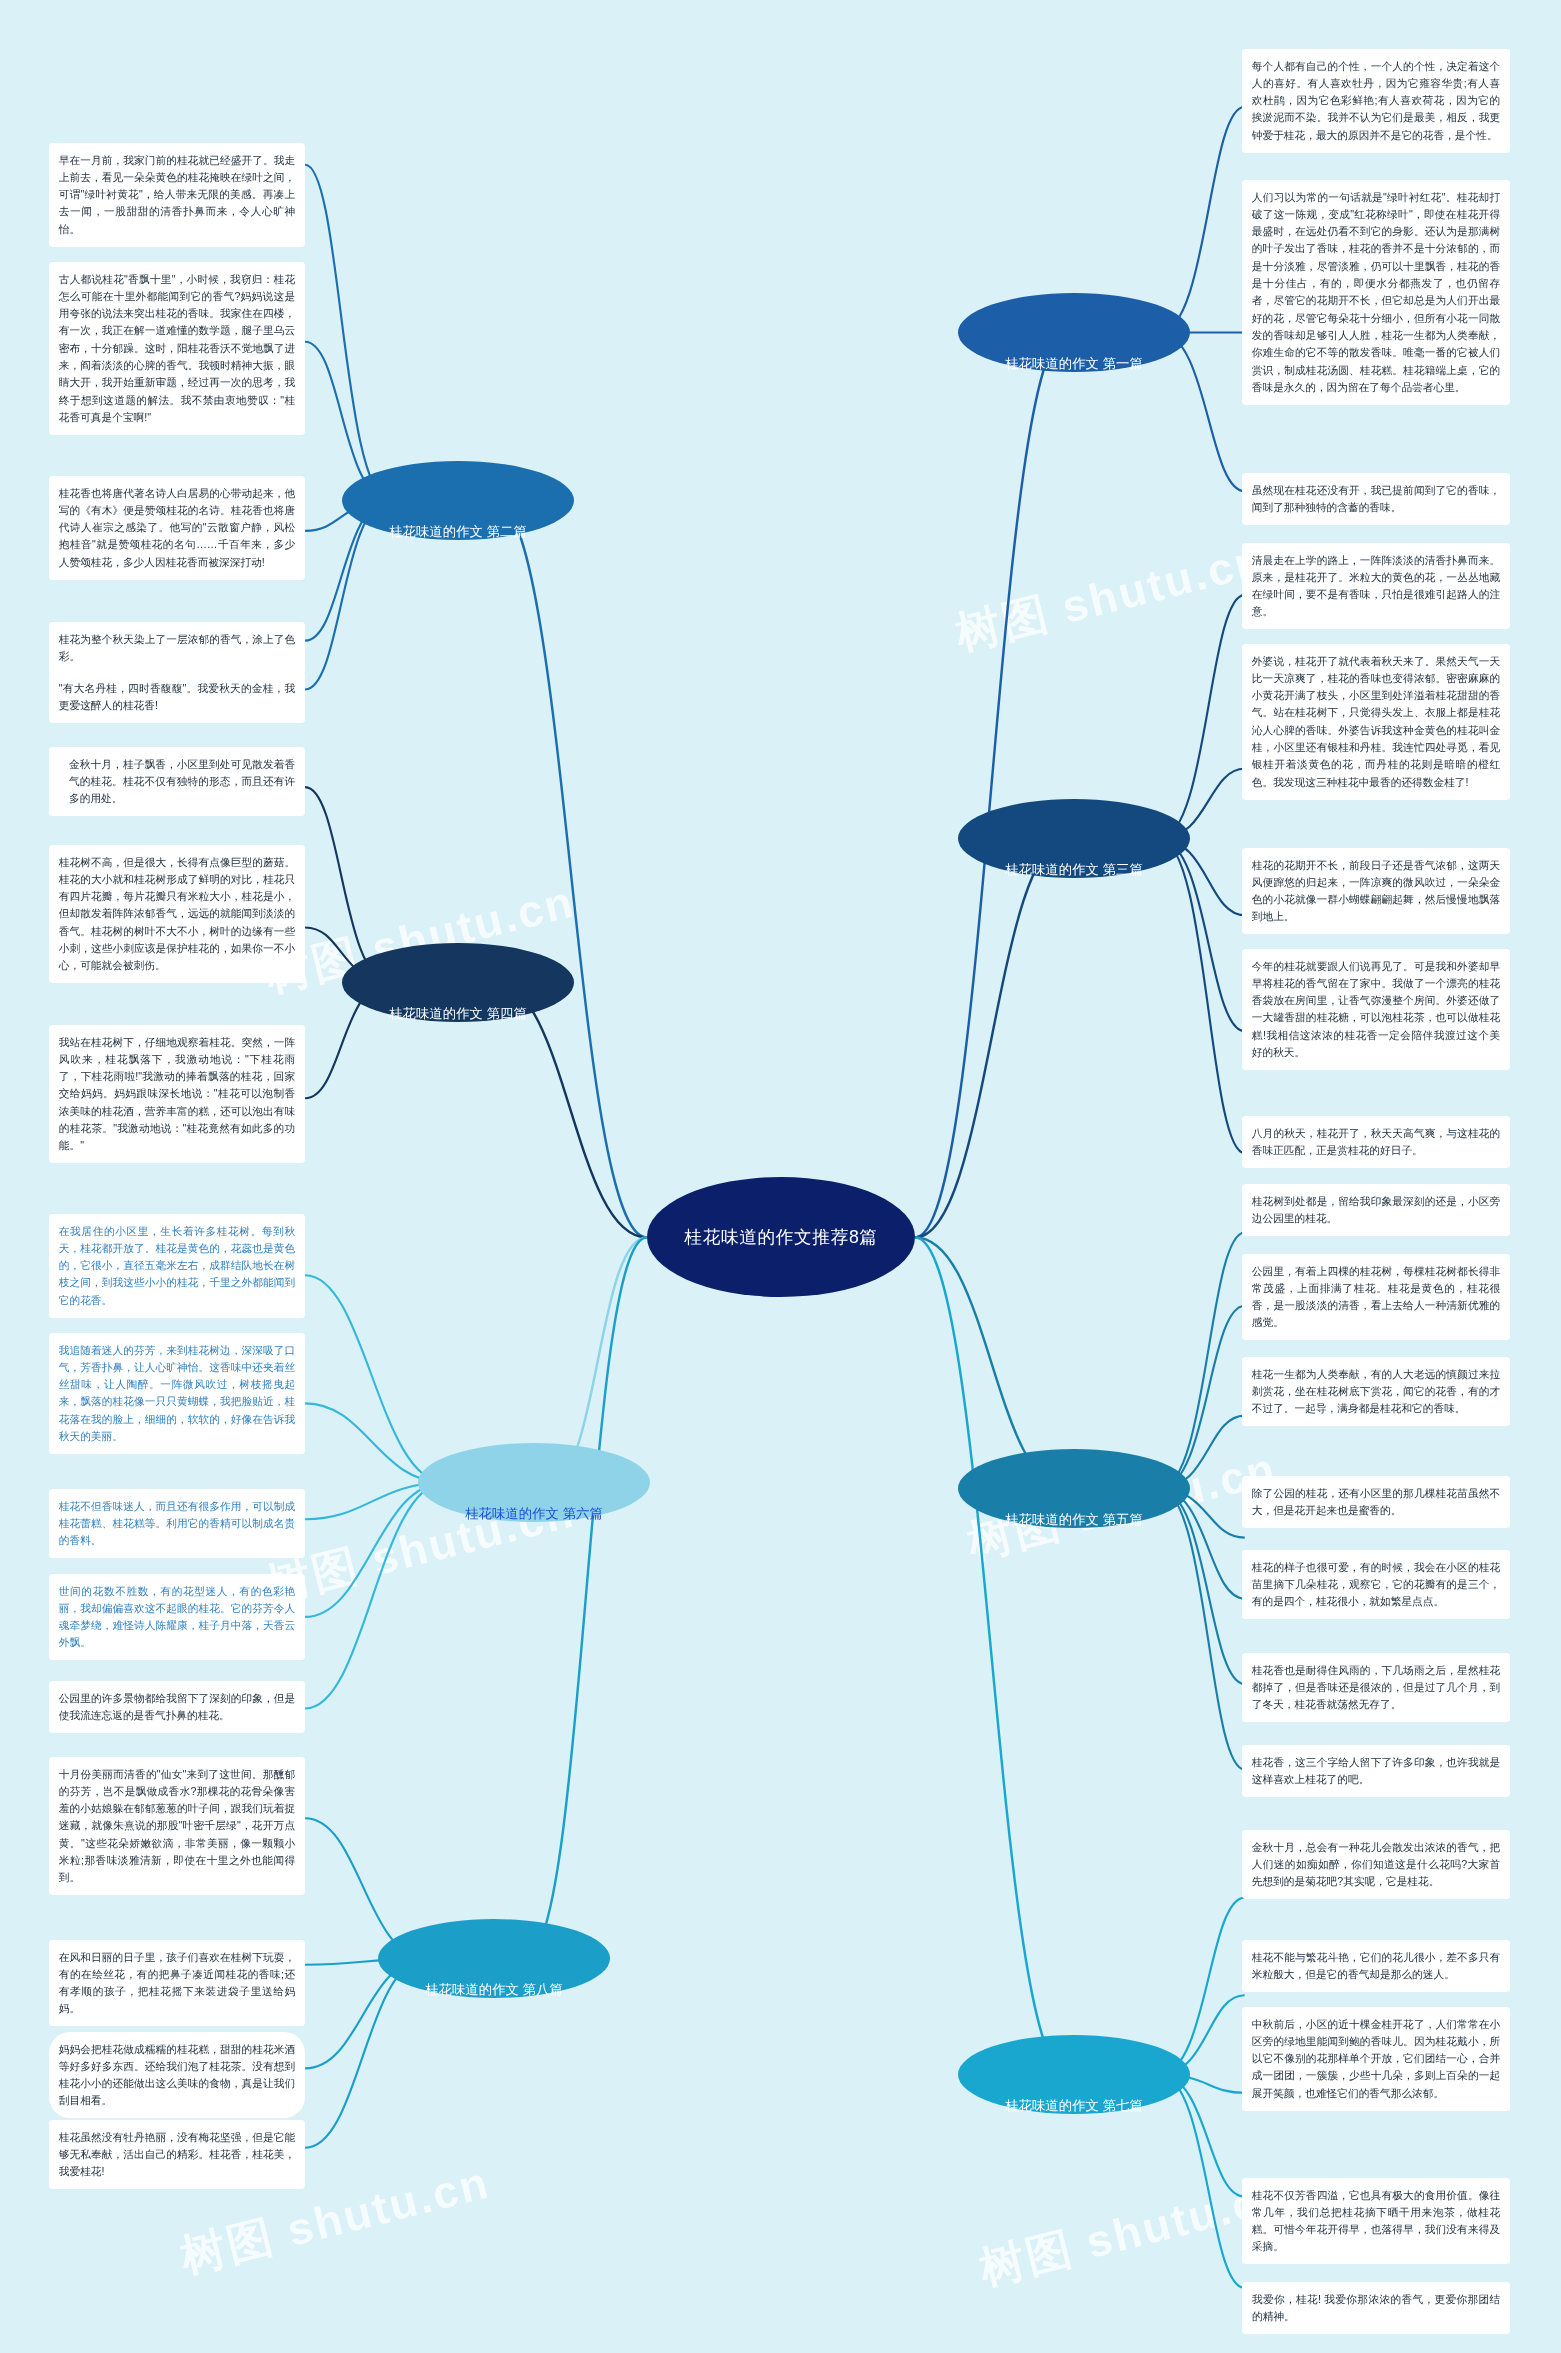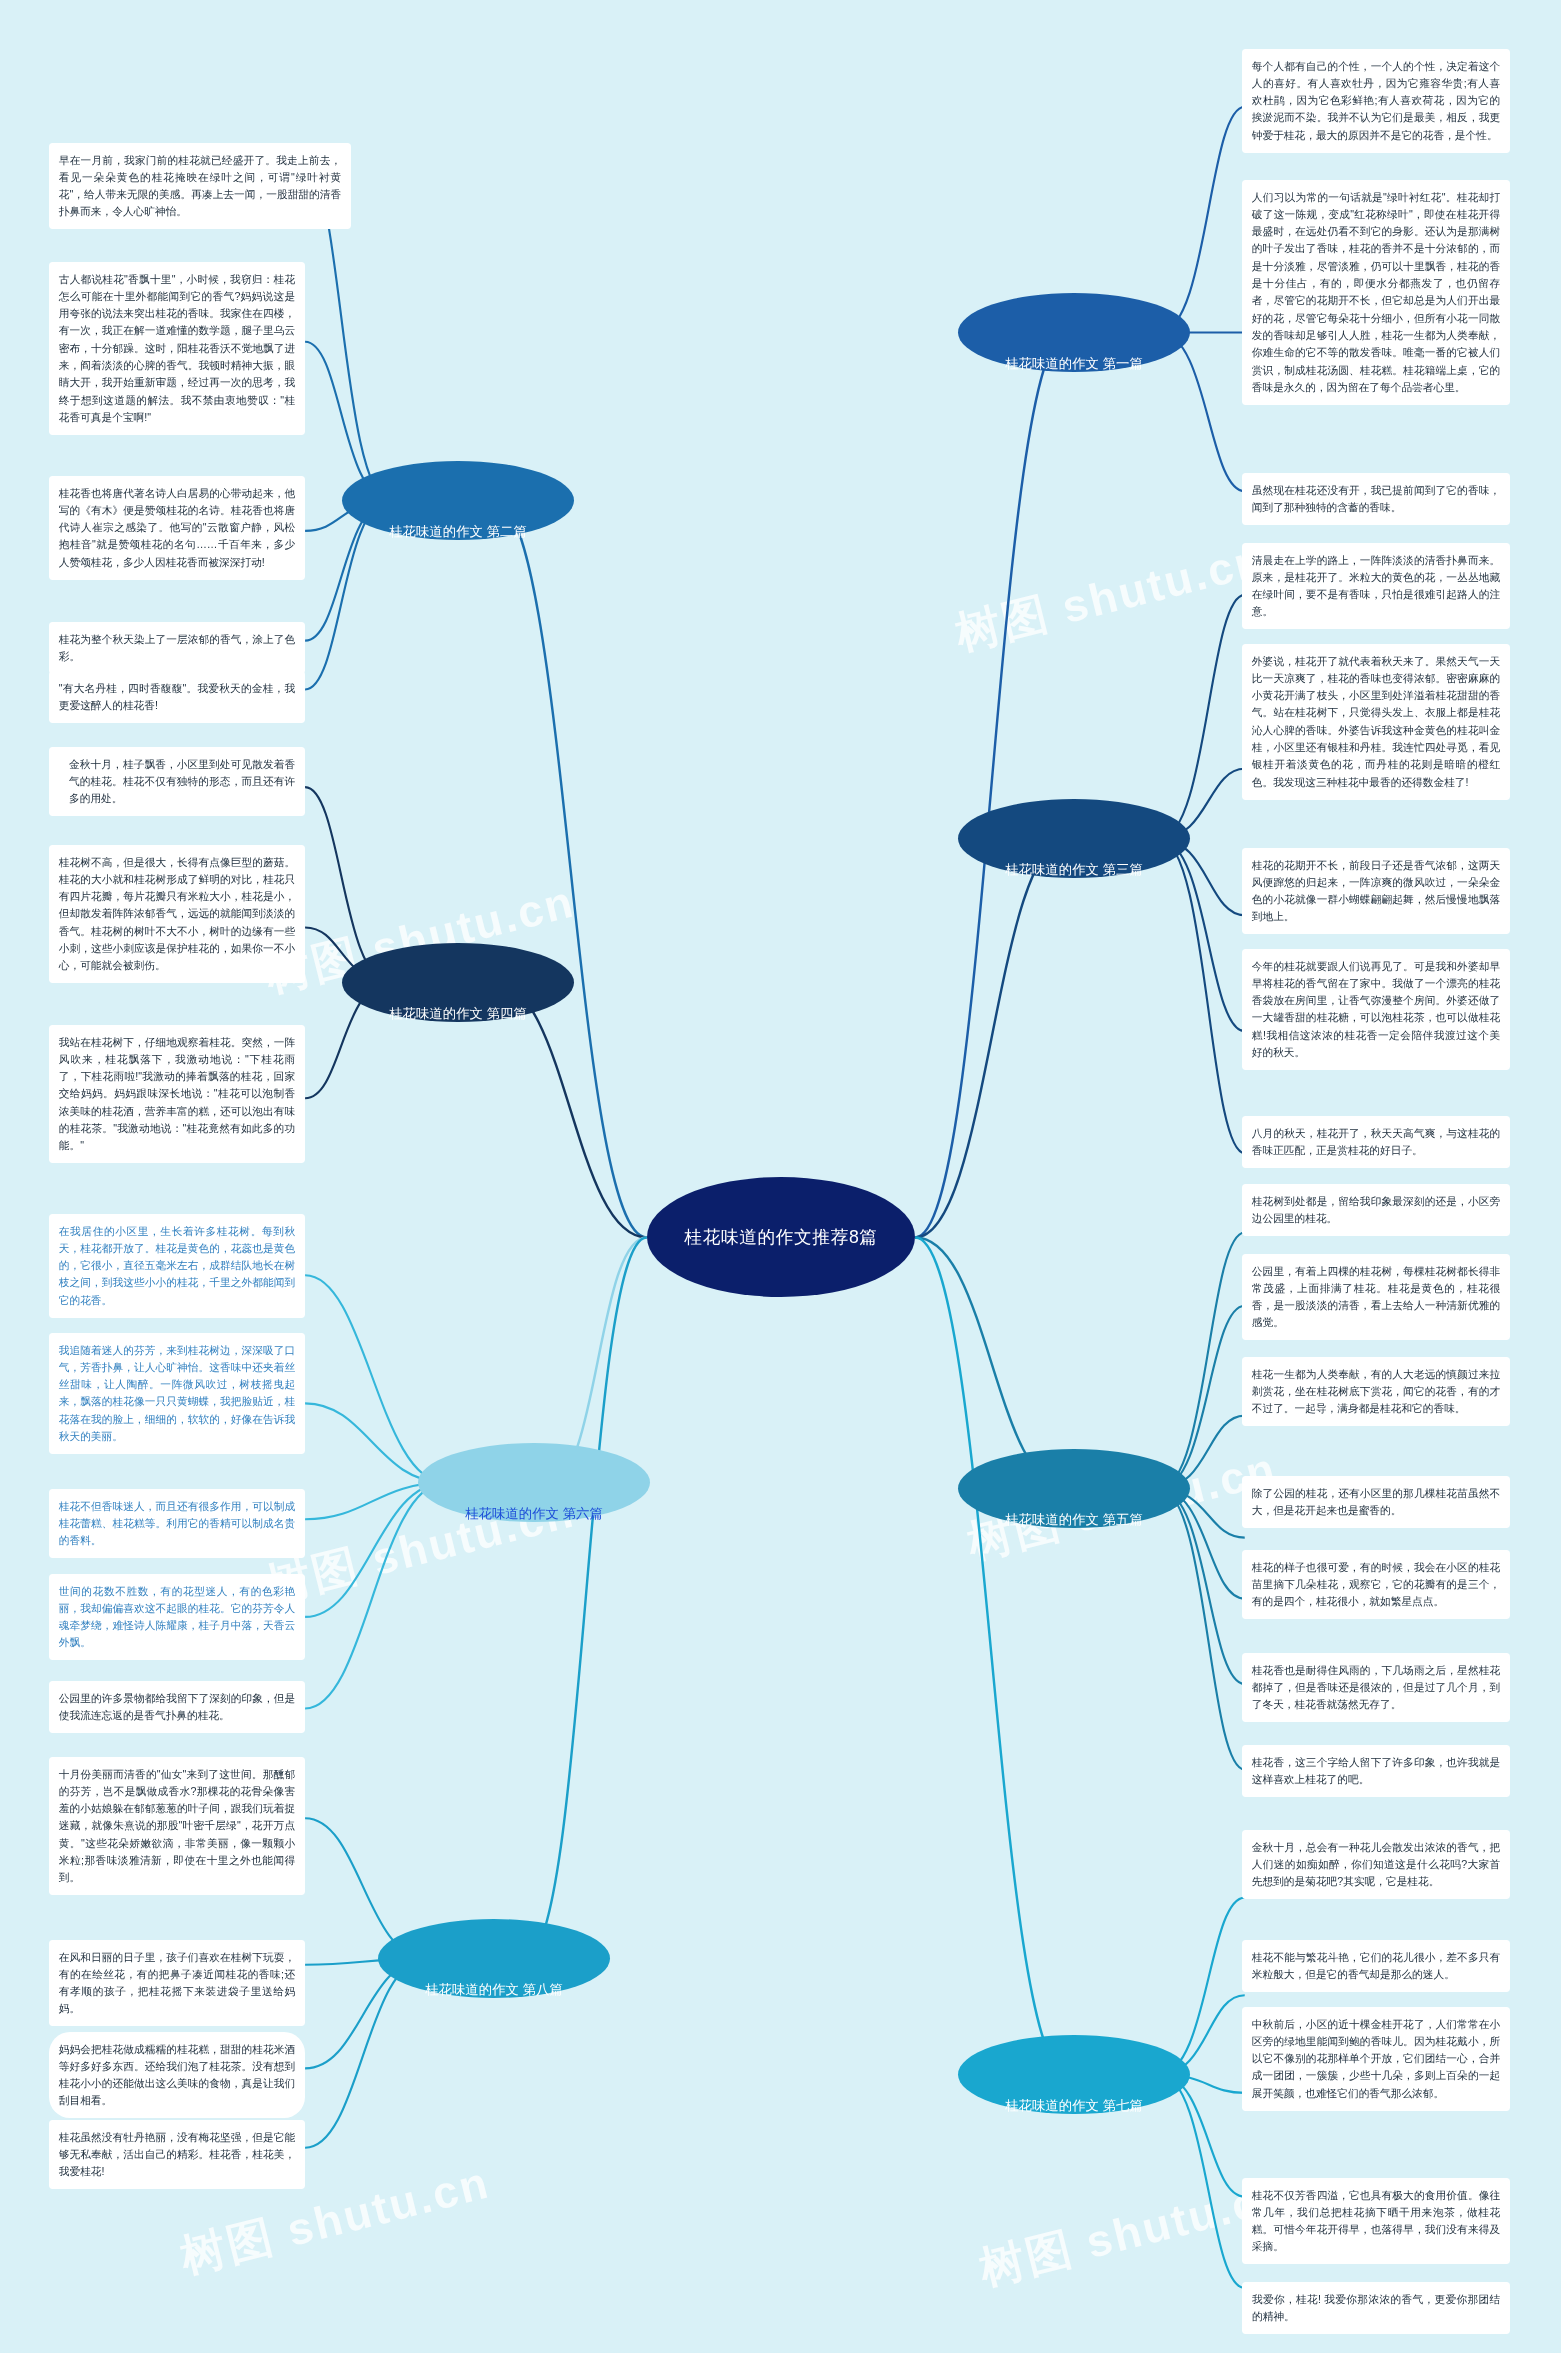--- a/index.html
+++ b/index.html
@@ -160,21 +160,21 @@
   <div class="node" style="left:958px;top:799px;width:232px;height:79px;background:#14497f;">
     <span>桂花味道的作文 第三篇</span>
   </div>
   <div class="node" style="left:958px;top:1449px;width:232px;height:79px;background:#1a7fa8;">
     <span>桂花味道的作文 第五篇</span>
   </div>
   <div class="node" style="left:958px;top:2035px;width:232px;height:79px;background:#19a7cf;">
     <span>桂花味道的作文 第七篇</span>
   </div>
 
-  <div class="card" style="left:49px;top:143px;width:302px;">早在一月前，我家门前的桂花就已经盛开了。我走上前去，看见一朵朵黄色的桂花掩映在绿叶之间，可谓"绿叶衬黄花"，给人带来无限的美感。再凑上去一闻，一股甜甜的清香扑鼻而来，令人心旷神怡。</div>
+  <div class="card" style="left:49px;top:143px;width:256px;">早在一月前，我家门前的桂花就已经盛开了。我走上前去，看见一朵朵黄色的桂花掩映在绿叶之间，可谓"绿叶衬黄花"，给人带来无限的美感。再凑上去一闻，一股甜甜的清香扑鼻而来，令人心旷神怡。</div>
   <div class="card" style="left:49px;top:262px;width:256px;">古人都说桂花"香飘十里"，小时候，我窃归：桂花怎么可能在十里外都能闻到它的香气?妈妈说这是用夸张的说法来突出桂花的香味。我家住在四楼，有一次，我正在解一道难懂的数学题，腿子里乌云密布，十分郁躁。这时，阳桂花香沃不觉地飘了进来，阎着淡淡的心脾的香气。我顿时精神大振，眼睛大开，我开始重新审题，经过再一次的思考，我终于想到这道题的解法。我不禁由衷地赞叹："桂花香可真是个宝啊!"</div>
   <div class="card" style="left:49px;top:476px;width:256px;">桂花香也将唐代著名诗人白居易的心带动起来，他写的《有木》便是赞颂桂花的名诗。桂花香也将唐代诗人崔宗之感染了。他写的"云散窗户静，风松抱桂音"就是赞颂桂花的名句……千百年来，多少人赞颂桂花，多少人因桂花香而被深深打动!</div>
   <div class="card" style="left:49px;top:622px;width:256px;">桂花为整个秋天染上了一层浓郁的香气，涂上了色彩。</div>
   <div class="card" style="left:49px;top:671px;width:256px;">"有大名丹桂，四时香馥馥"。我爱秋天的金桂，我更爱这醉人的桂花香!</div>
   <div class="card" style="left:49px;top:747px;width:256px;padding-left:20px;">金秋十月，桂子飘香，小区里到处可见散发着香气的桂花。桂花不仅有独特的形态，而且还有许多的用处。</div>
   <div class="card" style="left:49px;top:845px;width:256px;">桂花树不高，但是很大，长得有点像巨型的蘑菇。桂花的大小就和桂花树形成了鲜明的对比，桂花只有四片花瓣，每片花瓣只有米粒大小，桂花是小，但却散发着阵阵浓郁香气，远远的就能闻到淡淡的香气。桂花树的树叶不大不小，树叶的边缘有一些小刺，这些小刺应该是保护桂花的，如果你一不小心，可能就会被刺伤。</div>
   <div class="card" style="left:49px;top:1025px;width:256px;">我站在桂花树下，仔细地观察着桂花。突然，一阵风吹来，桂花飘落下，我激动地说："下桂花雨了，下桂花雨啦!"我激动的捧着飘落的桂花，回家交给妈妈。妈妈跟味深长地说："桂花可以泡制香浓美味的桂花酒，营养丰富的糕，还可以泡出有味的桂花茶。"我激动地说："桂花竟然有如此多的功能。"</div>
   <div class="card blue" style="left:49px;top:1214px;width:256px;">在我居住的小区里，生长着许多桂花树。每到秋天，桂花都开放了。桂花是黄色的，花蕊也是黄色的，它很小，直径五毫米左右，成群结队地长在树枝之间，到我这些小小的桂花，千里之外都能闻到它的花香。</div>
   <div class="card blue" style="left:49px;top:1333px;width:256px;">我追随着迷人的芬芳，来到桂花树边，深深吸了口气，芳香扑鼻，让人心旷神怡。这香味中还夹着丝丝甜味，让人陶醉。一阵微风吹过，树枝摇曳起来，飘落的桂花像一只只黄蝴蝶，我把脸贴近，桂花落在我的脸上，细细的，软软的，好像在告诉我秋天的美丽。</div>
   <div class="card blue" style="left:49px;top:1489px;width:256px;">桂花不但香味迷人，而且还有很多作用，可以制成桂花蕾糕、桂花糕等。利用它的香精可以制成名贵的香料。</div>

